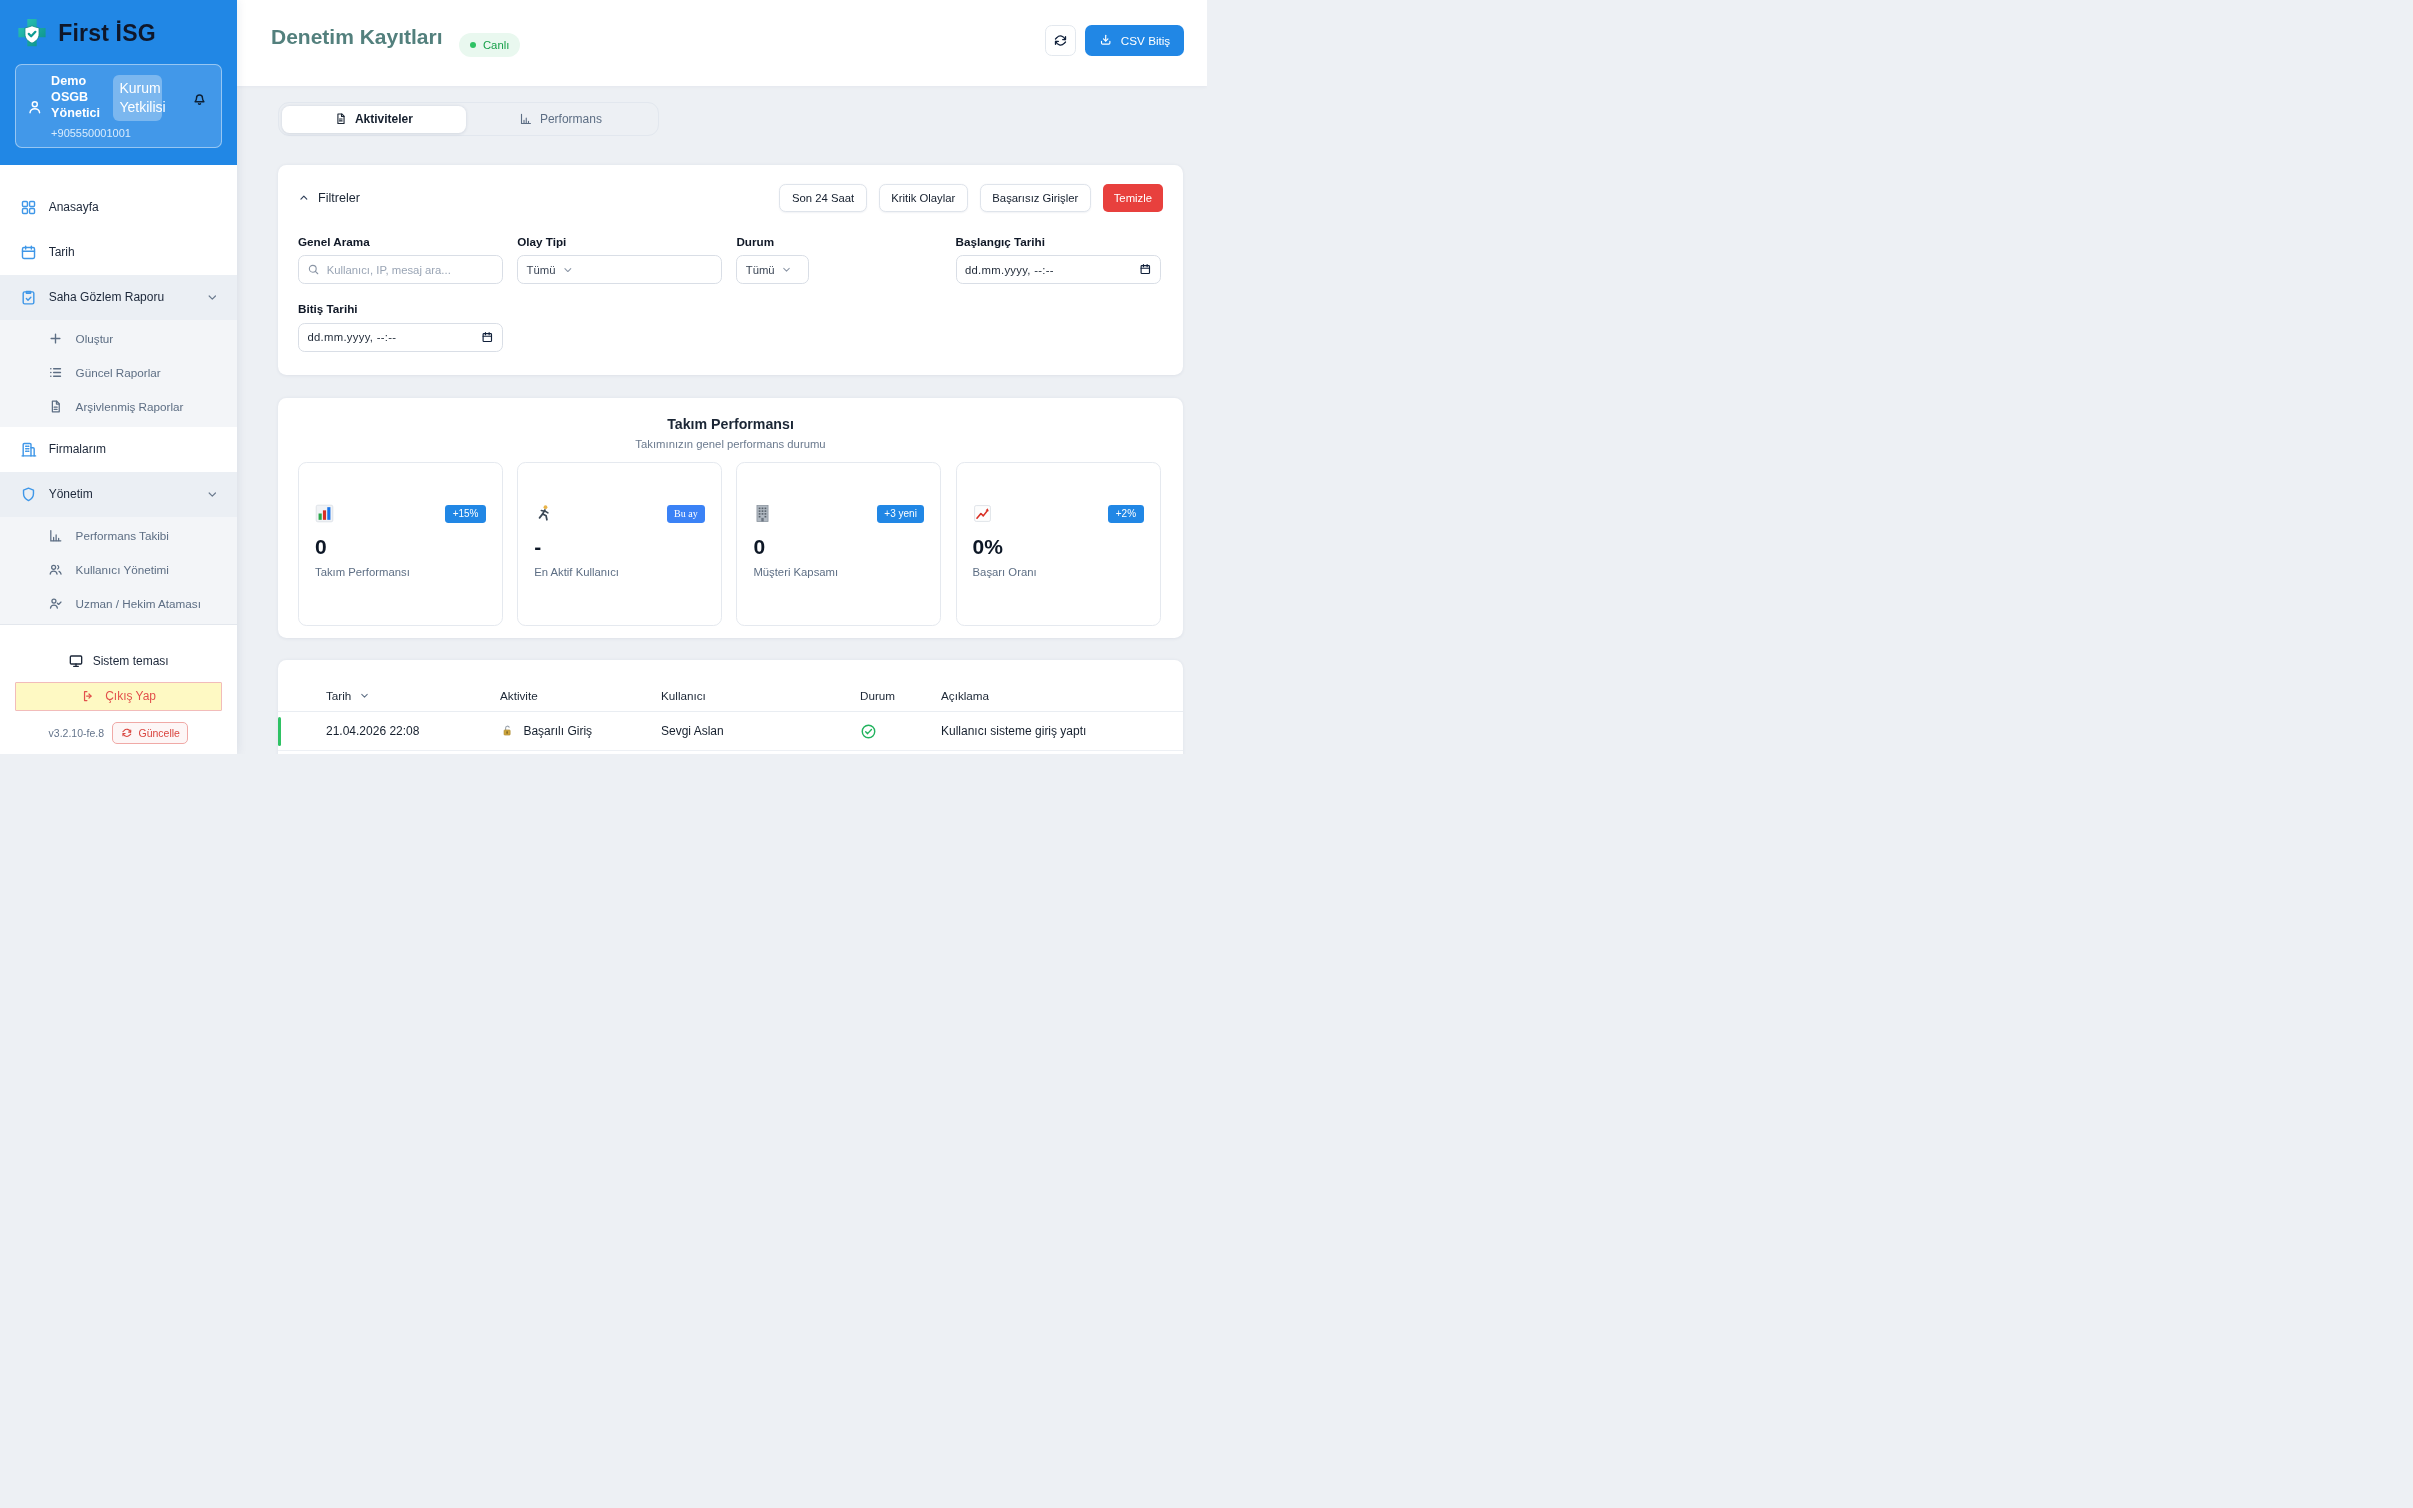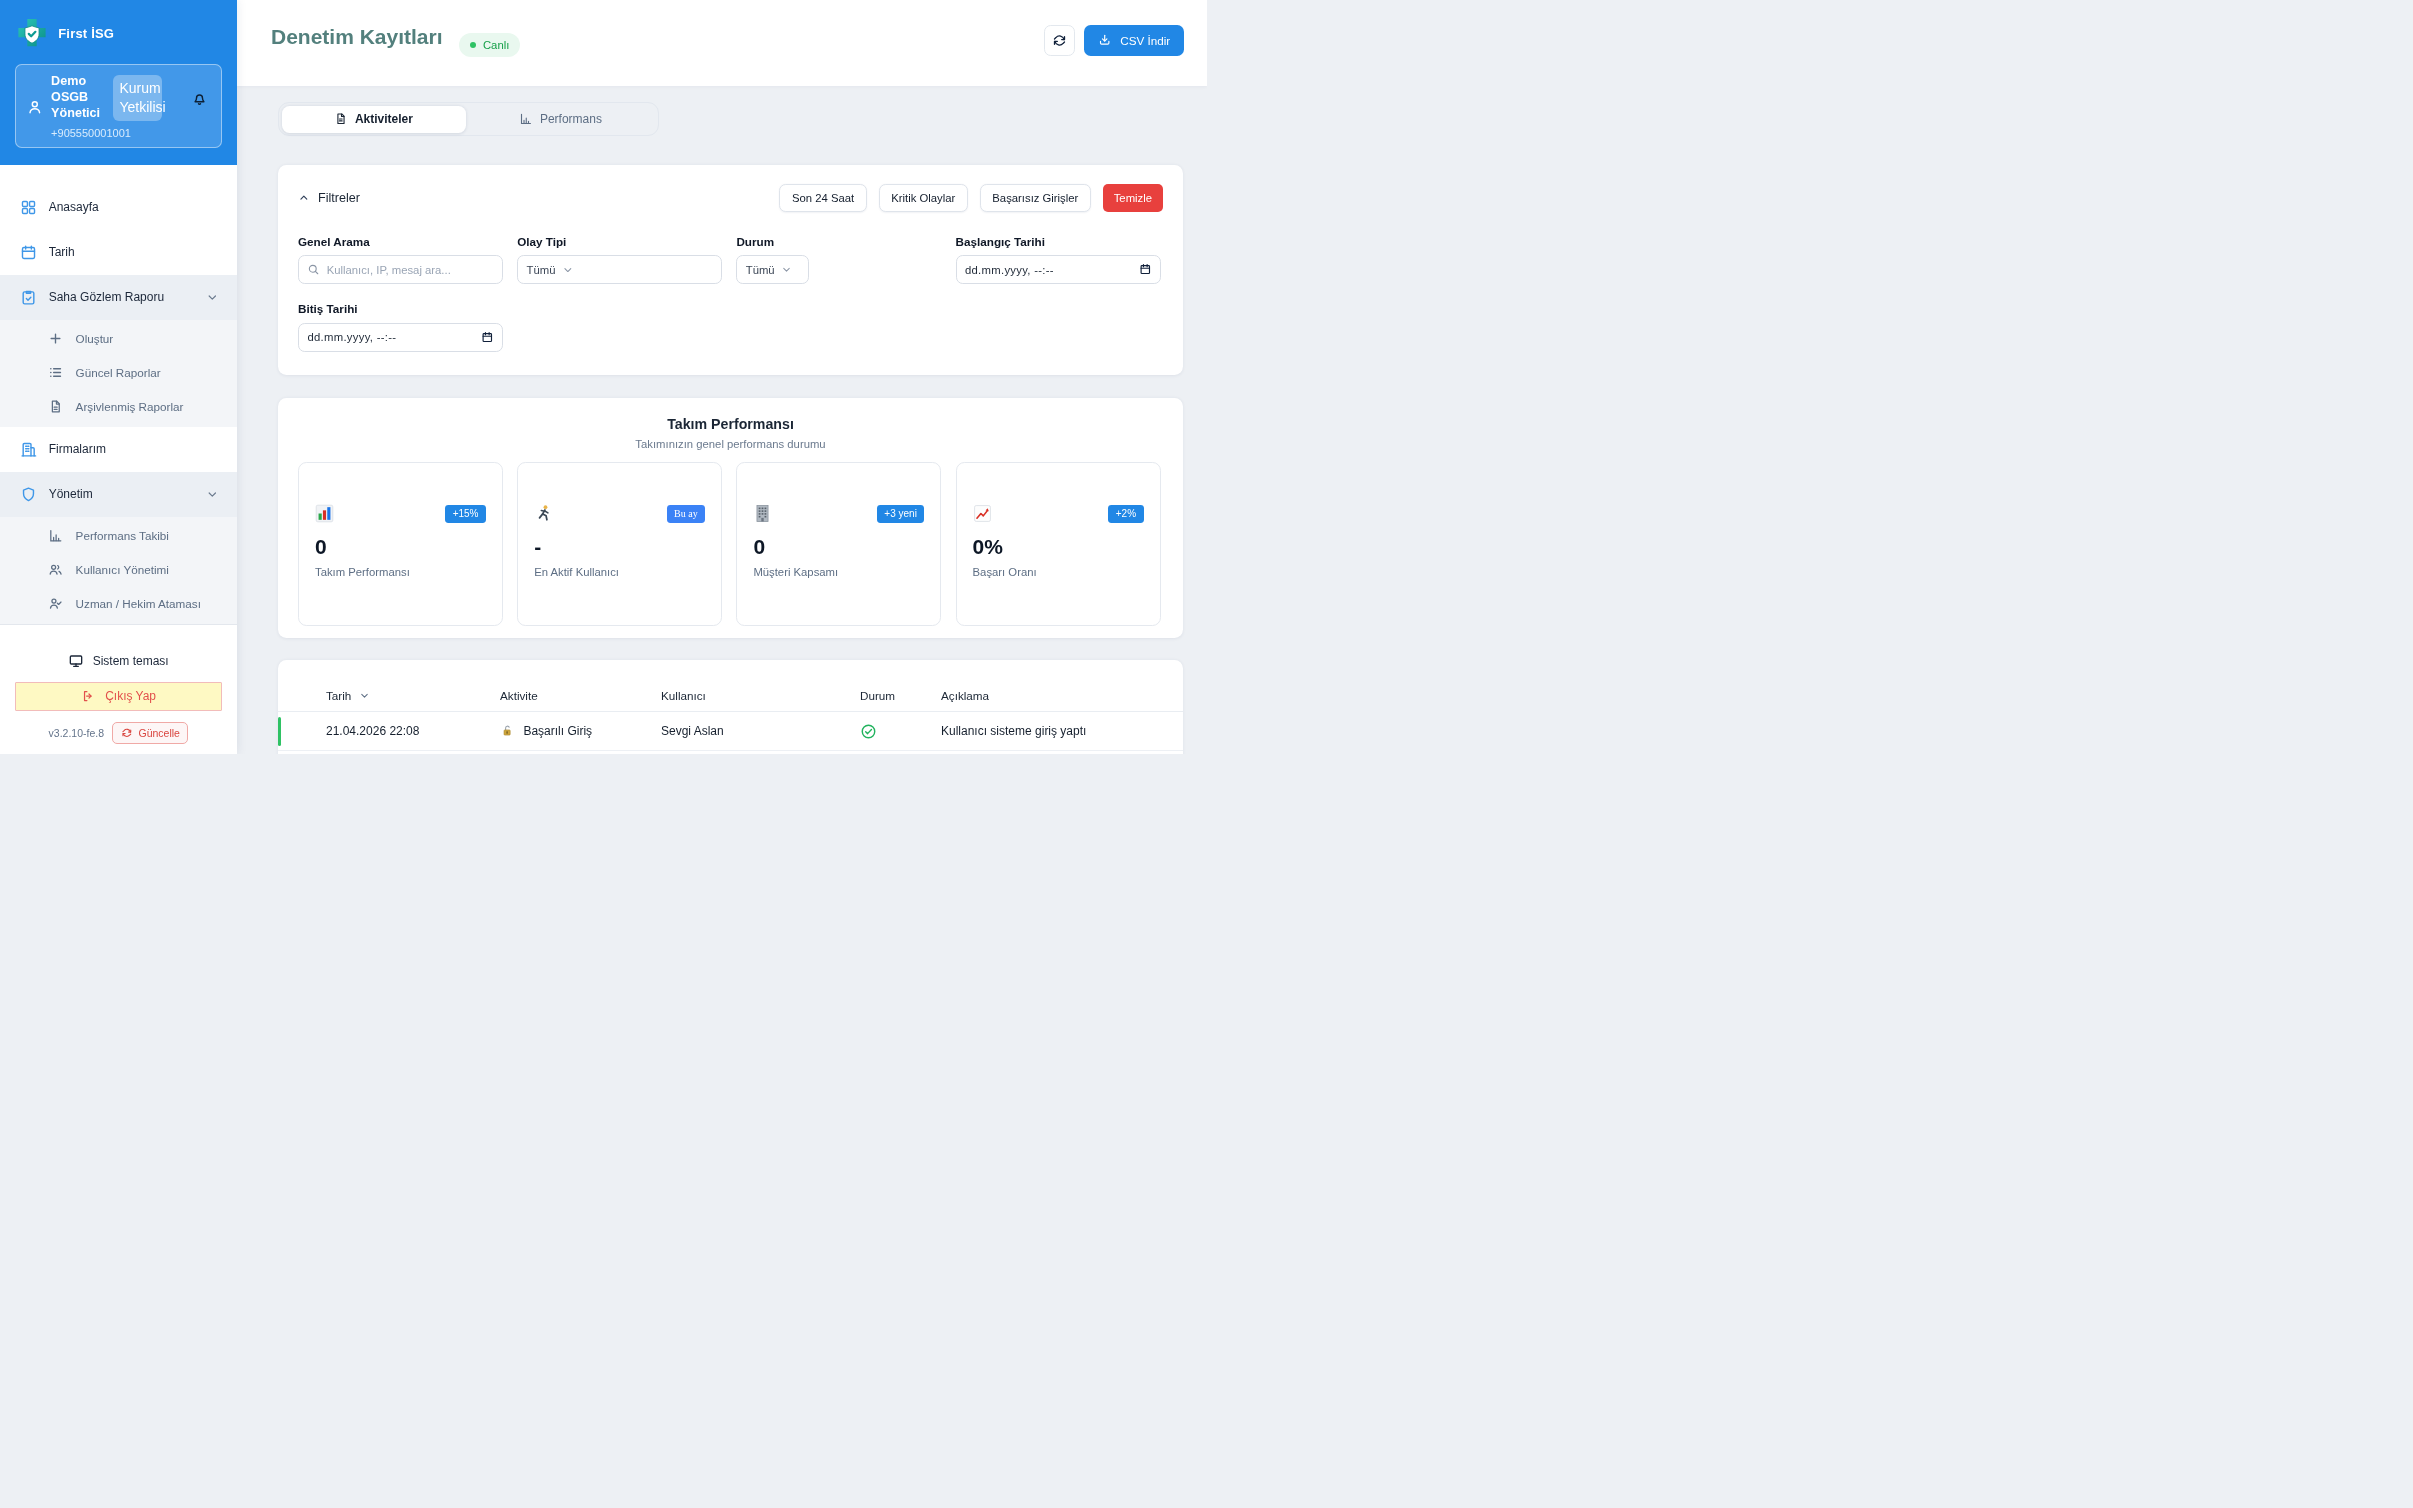--- a/index.html
+++ b/index.html
@@ -15,21 +15,21 @@
   
   .sidebar {
     position: absolute; left: 0; top: 0; bottom: 0; width: 237px;
     background: #ffffff;
     box-shadow: 0 0 10px rgba(25,45,85,.10);
     display: flex; flex-direction: column;
     z-index: 5;
   }
   .sidebar-top { background: #2187e5; padding: 16px 15px 17px; }
   .brand-row { display: flex; align-items: center; gap: 9.2px; margin-bottom: 14.2px; }
-  .brand-name { color: #ffffff; font-size: 13px; font-weight: bold; letter-spacing: 0.2px; }
+  .brand-name { color: #0f172a; font-size: 23px; font-weight: bold; letter-spacing: 0.2px; }
   .user-card {
     border: 0.8px solid rgba(255,255,255,.45);
     background: rgba(255,255,255,.15);
     border-radius: 6.7px;
     padding: 9.2px 10px 8.4px;
     display: flex; gap: 7.5px;
   }
   .uc-icon { color: #fff; margin-top: 23.5px; }
   .uc-right { flex: 1; min-width: 0; }
   .uc-top { display: flex; align-items: center; gap: 11.7px; }
@@ -441,21 +441,21 @@
         </span>
       </button>
       <button class="csv-btn">
         <span>
           <svg width="13.4" height="13.4" viewBox="0 0 24 24" fill="none" stroke="currentColor" stroke-width="2.1" stroke-linecap="round" stroke-linejoin="round">
             <path d="M12 4v10"></path>
               <path d="M8 10.5l4 4 4-4"></path>
               <path d="M4.5 15v3a2 2 0 0 0 2 2h11a2 2 0 0 0 2-2v-3"></path>
           </svg>
         </span>
-        <span>CSV İndir</span>
+        <span>CSV Bitiş</span>
       </button>
     </div>
   </header>
 
   <div class="content">
 
     <div class="tabs">
       <div class="tab active">
         <span>
           <svg width="13.4" height="13.4" viewBox="0 0 24 24" fill="none" stroke="#1b2635" stroke-width="2" stroke-linecap="round" stroke-linejoin="round">

